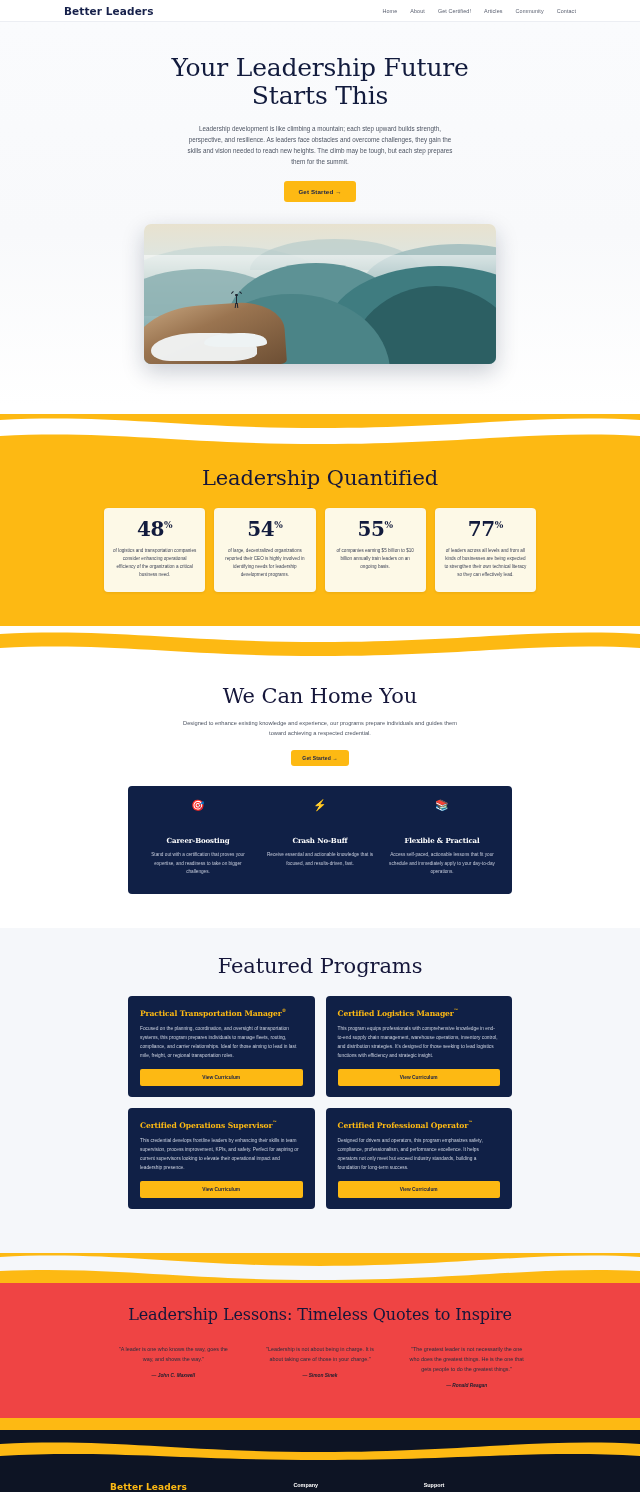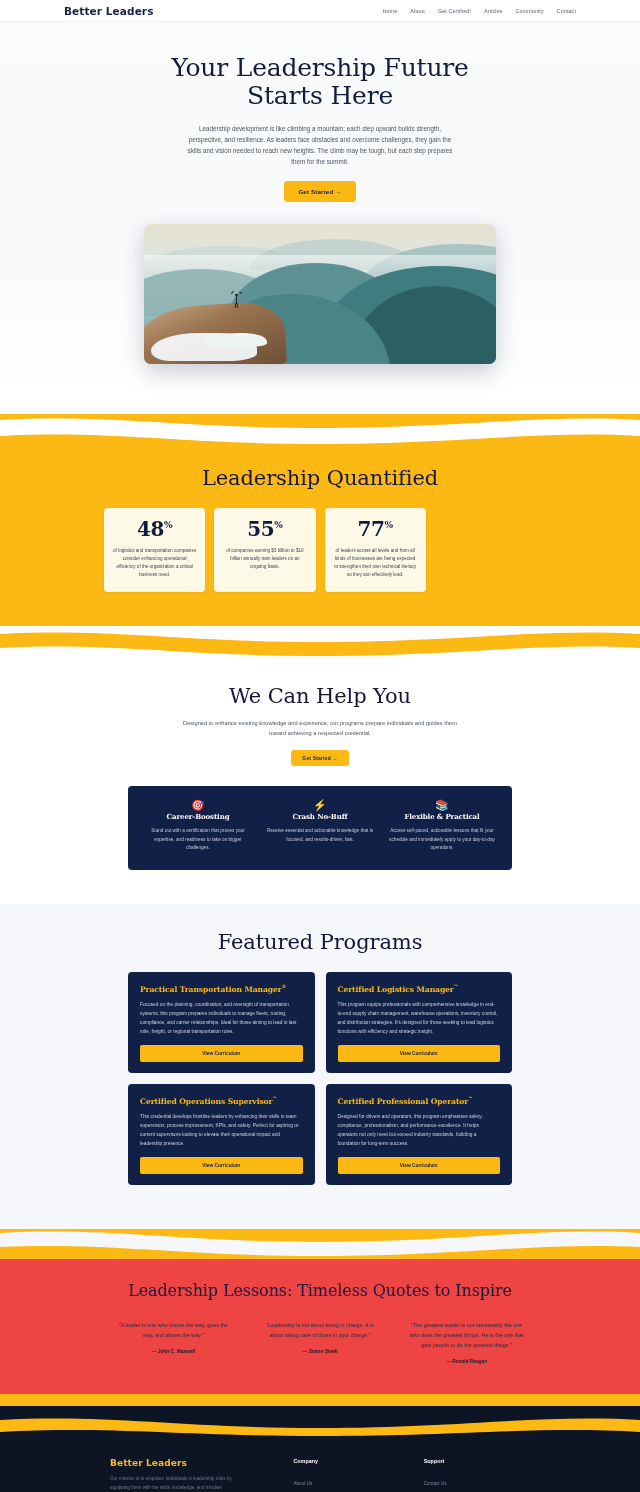--- a/index.html
+++ b/index.html
@@ -186,21 +186,21 @@
     background: #102046;
     border-radius: 4px;
     padding: 14px 16px 18px;
     display: grid;
     grid-template-columns: repeat(3, 1fr);
     gap: 14px;
   }
   .feature { text-align: center; }
   .feature .ficon { font-size: 11px; line-height: 1; display: block; }
   .feature h3 {
-    margin-top: 1px;
+    margin-top: 25px;
     font-family: "DejaVu Serif", serif;
     font-size: 7px;
     font-weight: bold;
     color: #ffffff;
     letter-spacing: -.1px;
   }
   .feature p {
     margin-top: 6px;
     font-size: 4.7px;
     line-height: 1.8;
@@ -338,21 +338,21 @@
     <a href="#">Home</a>
     <a href="#">About</a>
     <a href="#">Get Certified!</a>
     <a href="#">Articles</a>
     <a href="#">Community</a>
     <a href="#">Contact</a>
   </nav>
 </header>
 
 <section class="hero">
-  <h1>Your Leadership Future Starts Here</h1>
+  <h1>Your Leadership Future Starts This</h1>
   <p>Leadership development is like climbing a mountain; each step upward builds strength, perspective, and resilience. As leaders face obstacles and overcome challenges, they gain the skills and vision needed to reach new heights. The climb may be tough, but each step prepares them for the summit.</p>
   <button class="btn-primary">Get Started →</button>
 
   <div class="hero-img-wrap">
     <div class="photo">
       <div class="ridge r1"></div>
         <div class="ridge r2"></div>
         <div class="ridge r3"></div>
       <div class="haze"></div>
       <div class="ridge r4"></div>
@@ -381,38 +381,42 @@
 </svg>
 
 <section class="stats">
   <h2 class="section-title">Leadership Quantified</h2>
   <div class="stats-grid">
     <div class="stat-card">
       <div class="stat-num"><span>48</span><sup>%</sup></div>
       <div class="stat-text">of logistics and transportation companies consider enhancing operational efficiency of the organization a critical business need.</div>
     </div>
     <div class="stat-card">
+      <div class="stat-num"><span>54</span><sup>%</sup></div>
+      <div class="stat-text">of large, decentralized organizations reported their CEO is highly involved in identifying needs for leadership development programs.</div>
+    </div>
+    <div class="stat-card">
       <div class="stat-num"><span>55</span><sup>%</sup></div>
       <div class="stat-text">of companies earning $5 billion to $10 billion annually train leaders on an ongoing basis.</div>
     </div>
     <div class="stat-card">
       <div class="stat-num"><span>77</span><sup>%</sup></div>
       <div class="stat-text">of leaders across all levels and from all kinds of businesses are being expected to strengthen their own technical literacy so they can effectively lead.</div>
     </div>
   </div>
 </section>
 
 <svg class="wave" viewBox="0 0 640 42" preserveAspectRatio="none">
   <path d="M0,0 L640,0 L640,10 L0,10 Z" fill="#fdb913"></path>
   <path d="M0,18 C110,12 180,26 320,26 C460,26 540,12 640,18 L640,32 C540,26 460,40 320,40 C180,40 110,26 0,32 Z" fill="#fdb913"></path>
   <rect x="0" y="10" width="640" height="32" fill="#ffffff" opacity="0"></rect>
 </svg>
 
 <section class="help">
-  <h2 class="section-title">We Can Help You</h2>
+  <h2 class="section-title">We Can Home You</h2>
   <p>Designed to enhance existing knowledge and experience, our programs prepare individuals and guides them toward achieving a respected credential.</p>
   <button class="btn-primary btn-small">Get Started →</button>
 
   <div class="feature-panel">
     <div class="feature">
       <span class="ficon">🎯</span>
       <h3>Career-Boosting</h3>
       <p>Stand out with a certification that proves your expertise, and readiness to take on bigger challenges.</p>
     </div>
     <div class="feature">

